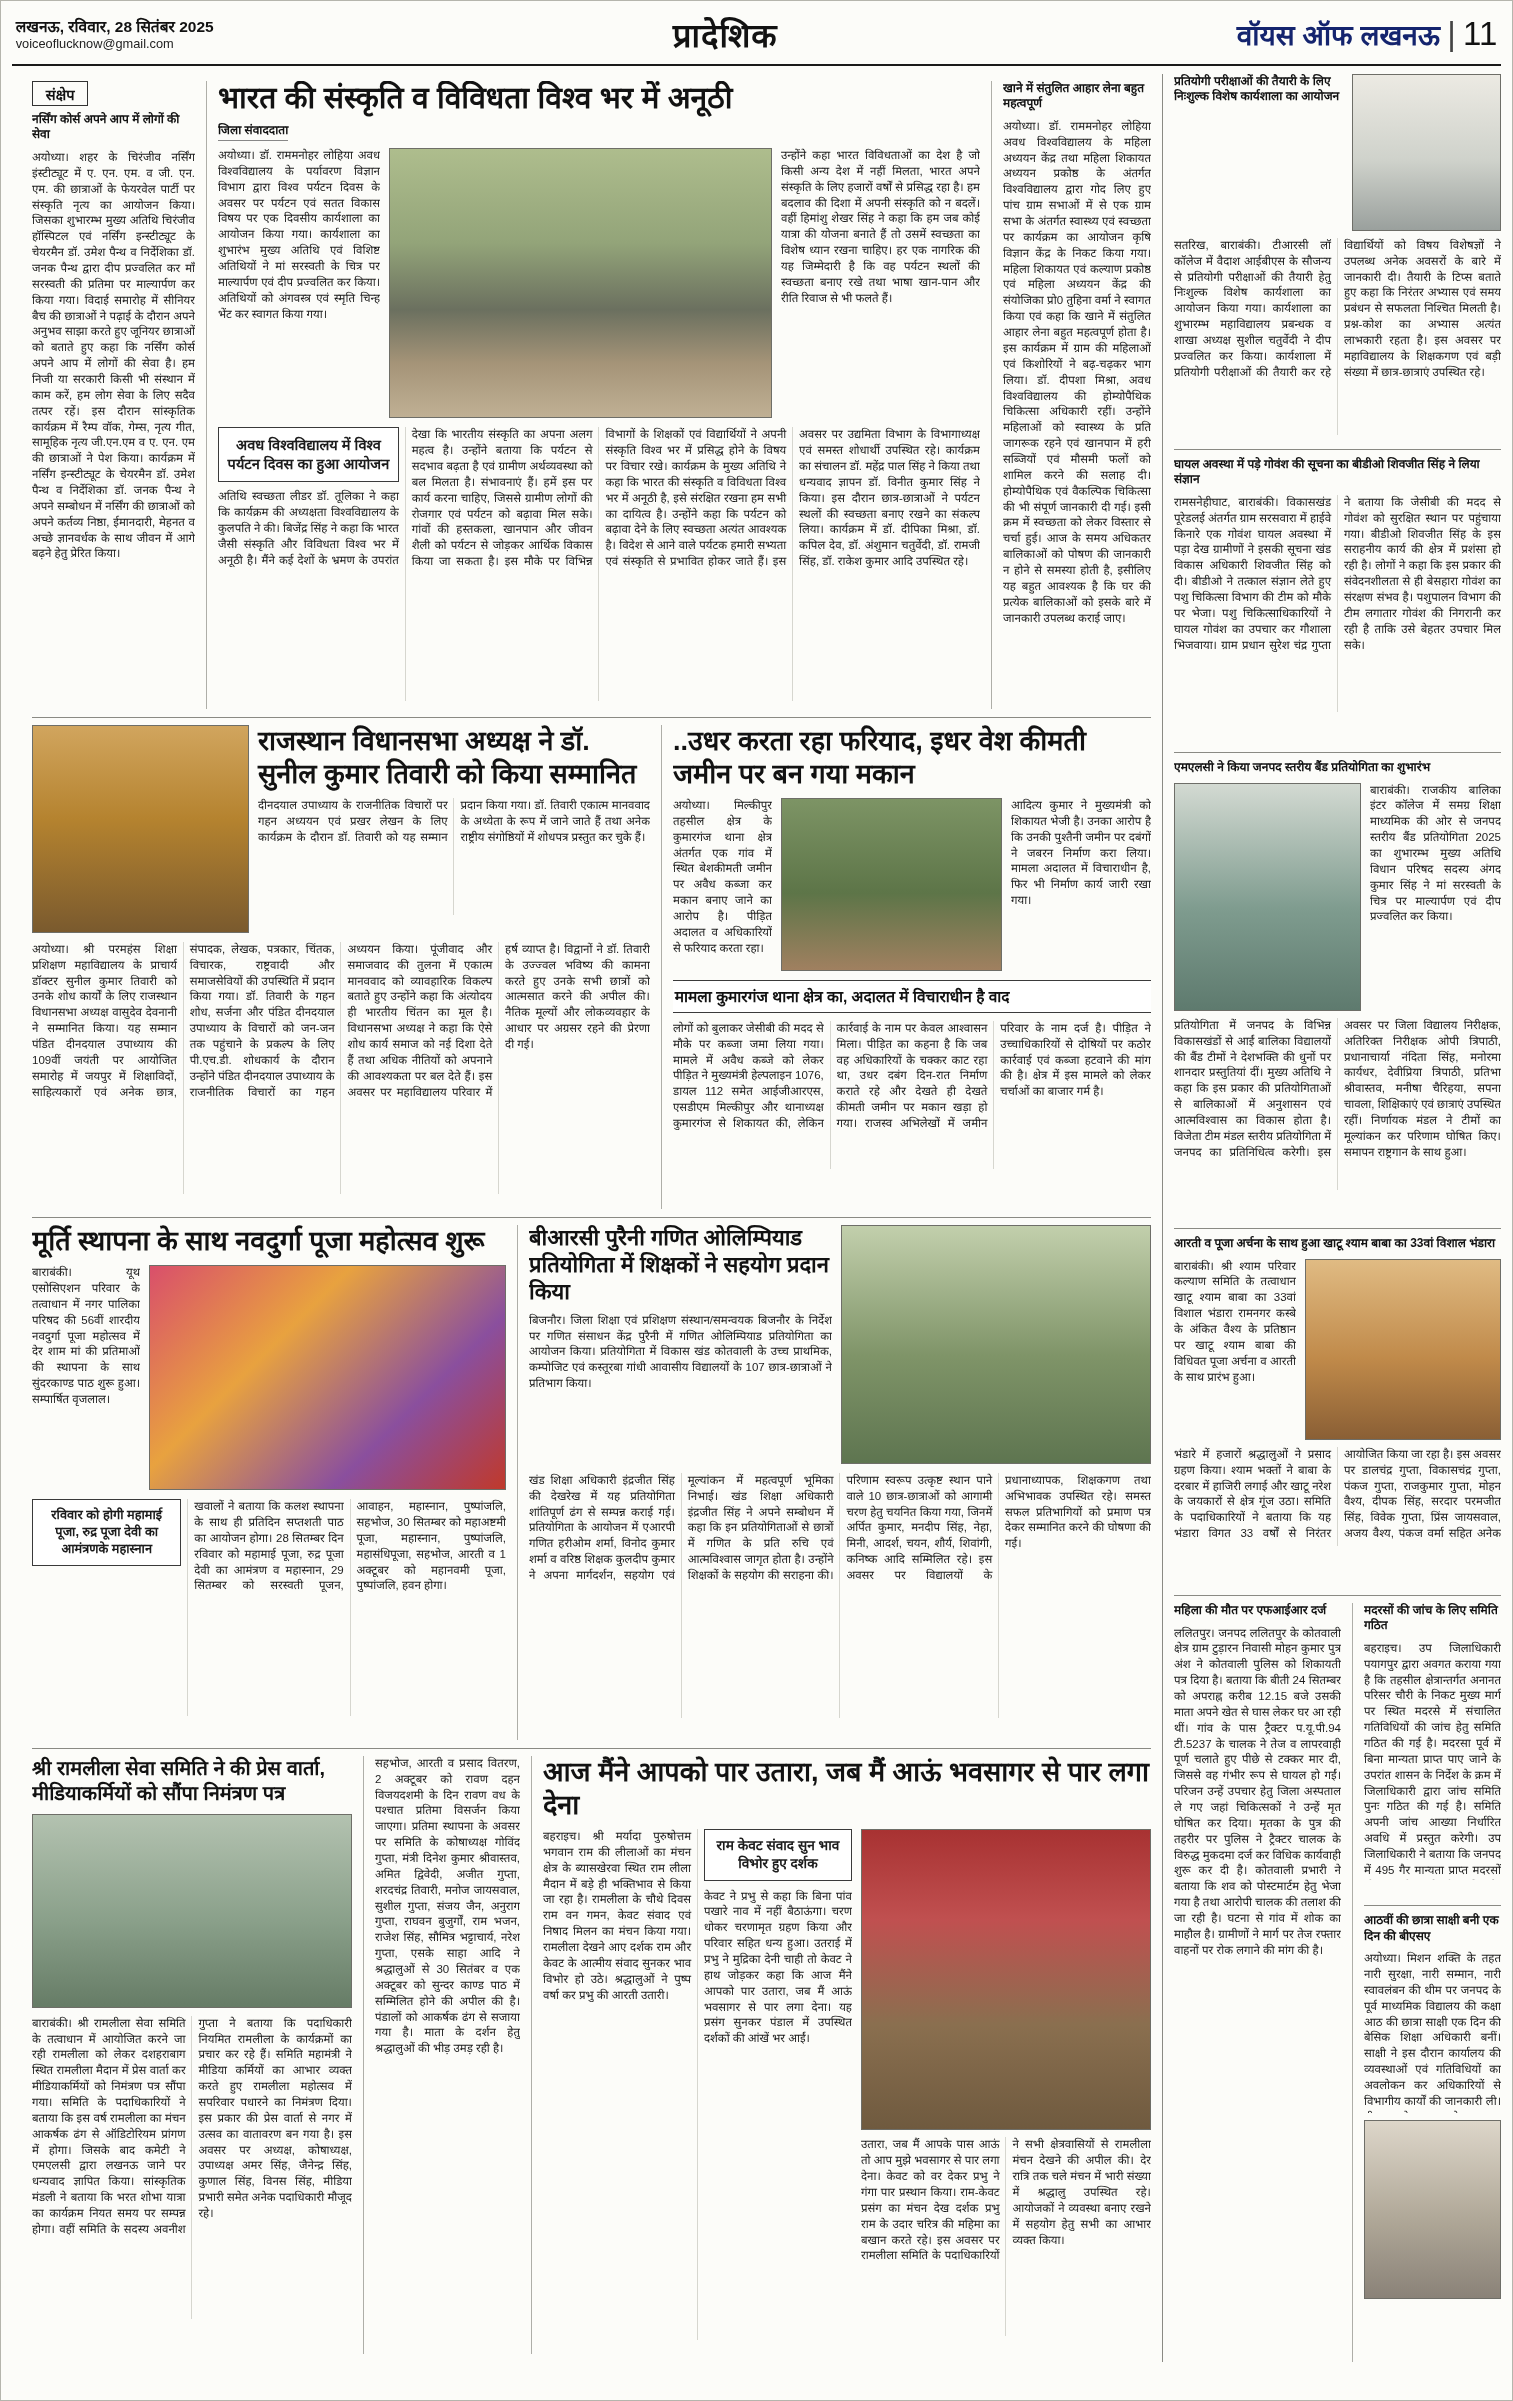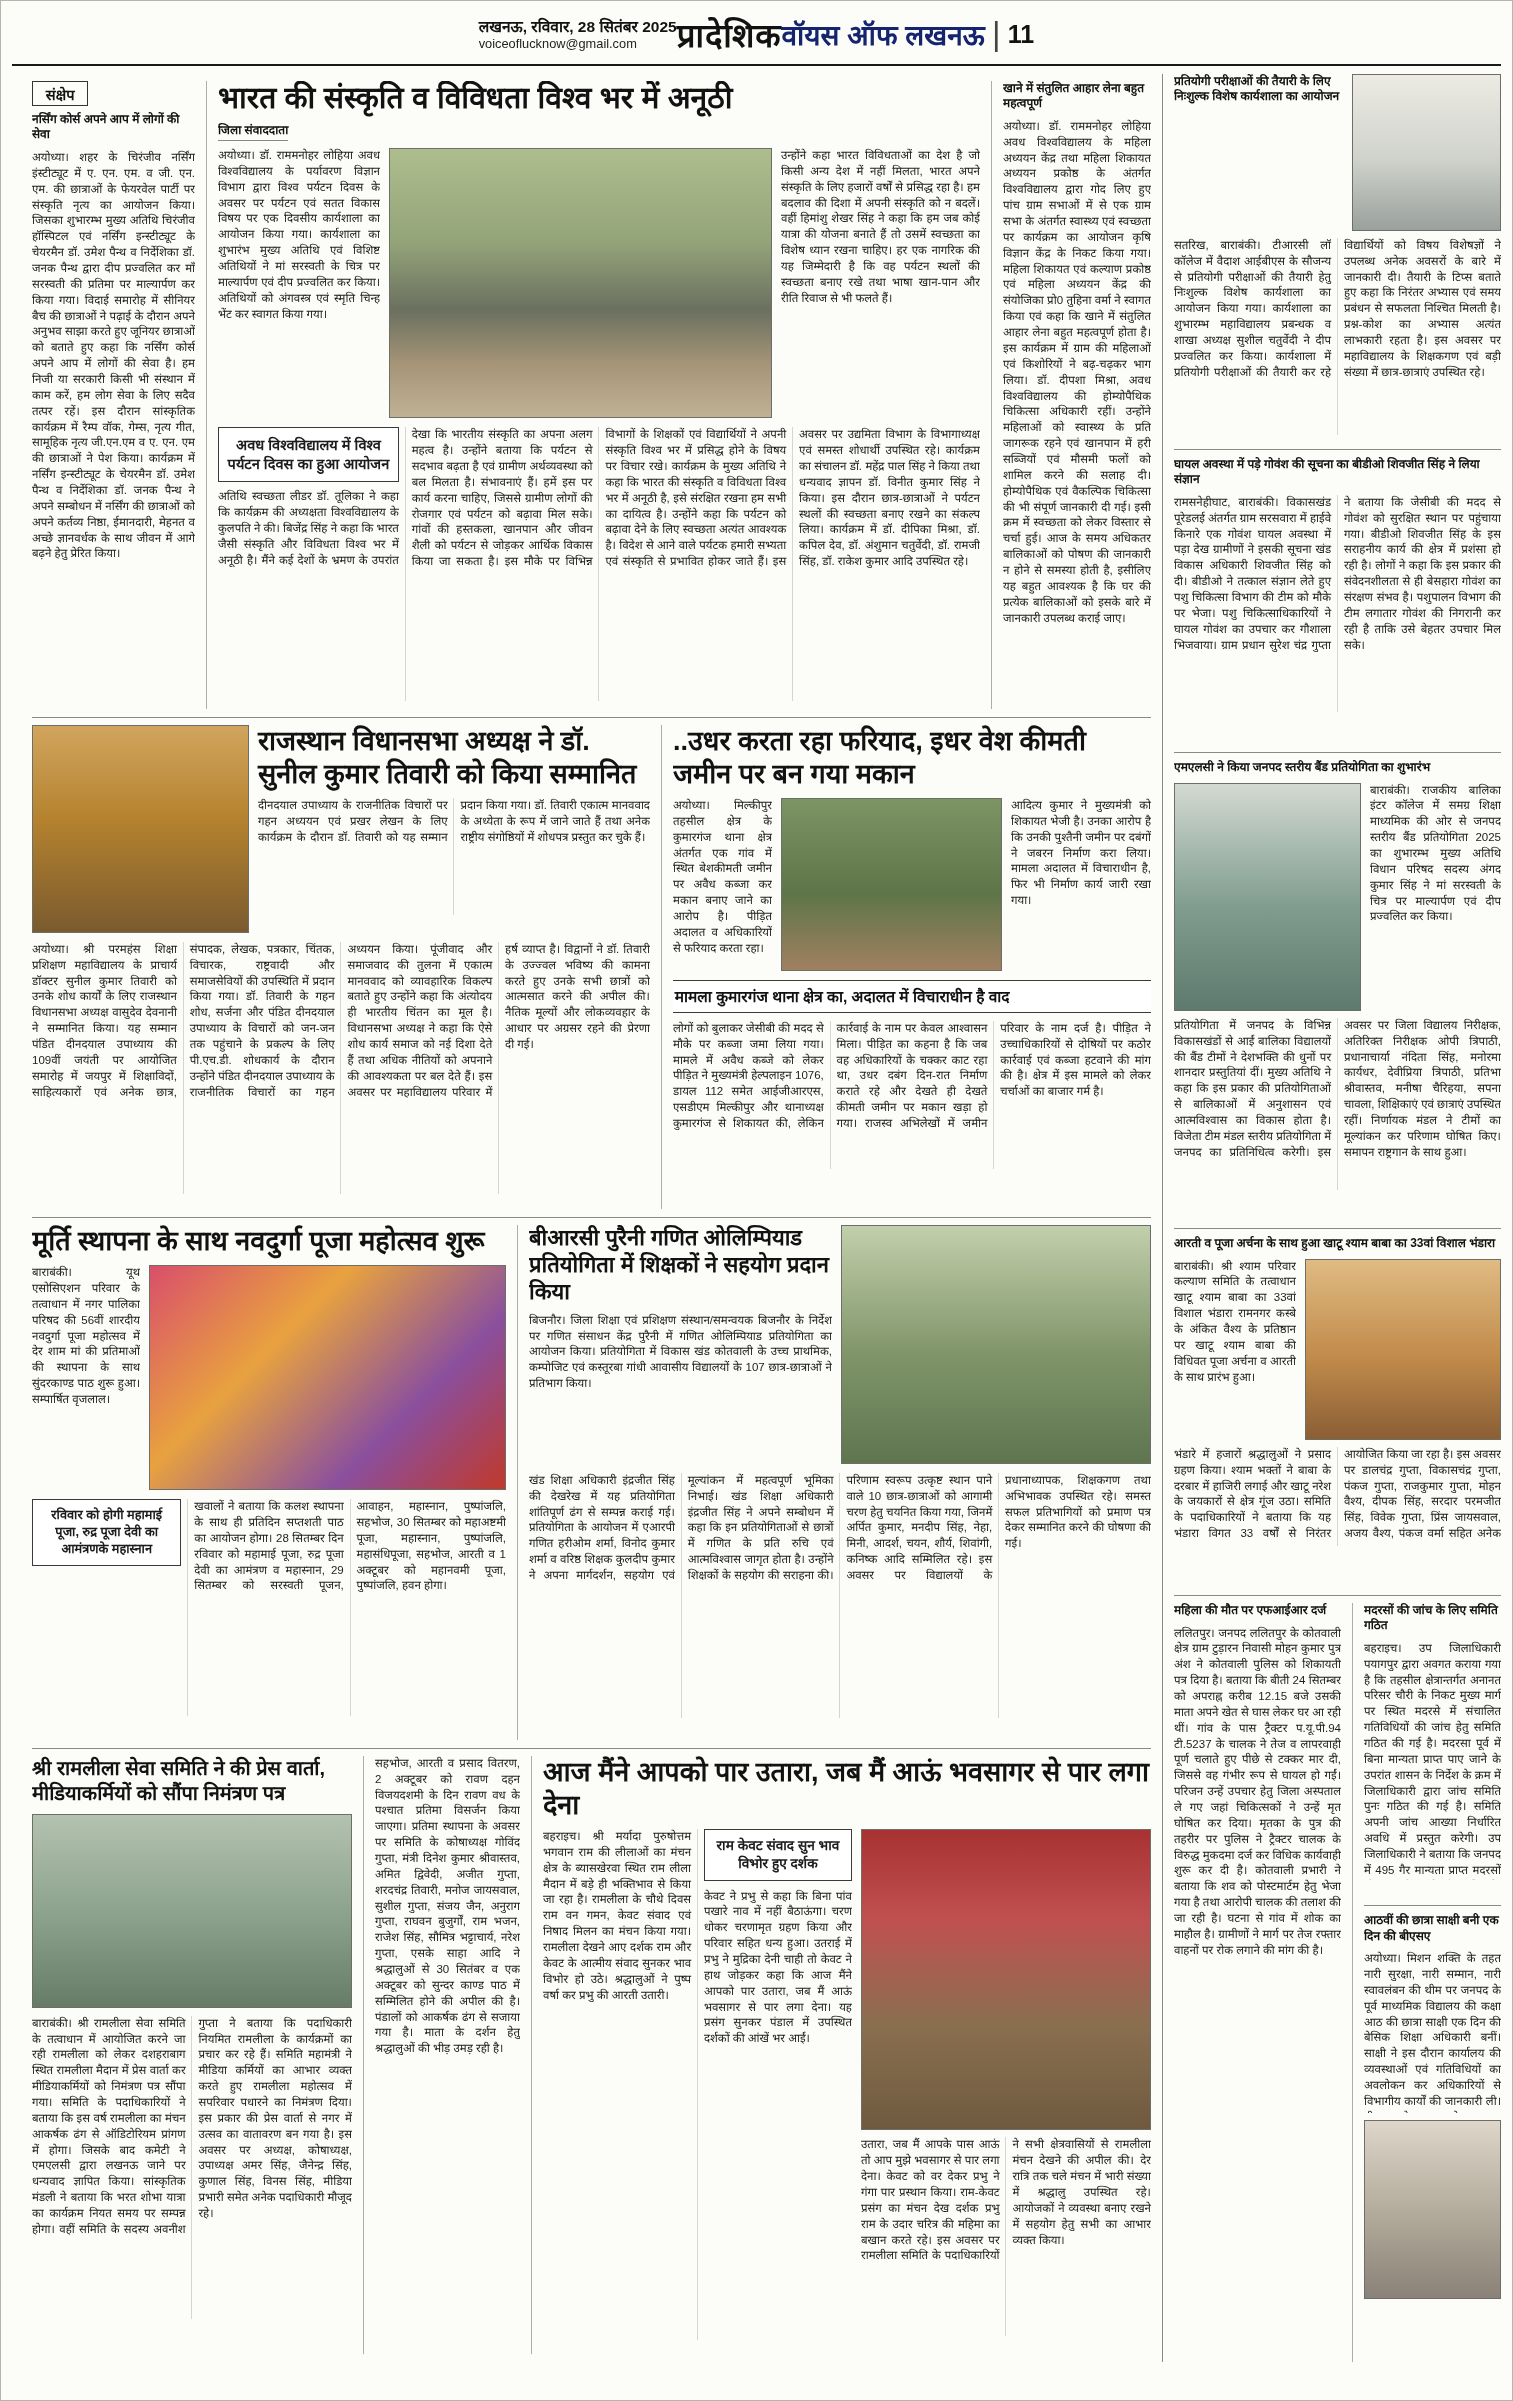--- a/index.html
+++ b/index.html
@@ -1,29 +1,29 @@
 <!DOCTYPE html>
 <html lang="hi" style="font-size:14.6px"><head>
 <meta charset="utf-8">
 <style>
   * { margin:0; padding:0; box-sizing:border-box; }
   html,body { background:#d9d9d4; }
   body { font-family:"Liberation Sans","DejaVu Sans",sans-serif; color:#121212; }
   .page { width:1513px; height:2401px; margin:0 auto; background:#fcfcf9; padding:7.3px 11px; overflow:hidden; border:0.9px solid #b5b5ad; }
 
   
-  .masthead { display:flex; justify-content:center; align-items:center; padding:3.7px 3.7px 7.3px; }
+  .masthead { display:flex; justify-content:space-between; align-items:center; padding:3.7px 3.7px 7.3px; }
   .mh-left { line-height:1.25; }
   .mh-date { font-weight:bold; font-size:15.5px; }
   .mh-email { font-size:12.8px; color:#222; }
   .mh-section { font-size:33px; font-weight:bold; letter-spacing:0.9px; }
   .mh-right { display:flex; align-items:center; gap:7.3px; }
   .mh-paper { font-size:28px; font-weight:bold; color:#14246e; }
   .mh-sep { font-size:33px; color:#444; font-weight:200; }
-  .mh-page { font-size:25px; font-weight:bold; }
+  .mh-page { font-size:33px; font-weight:normal; }
   .mh-rule { border-top:2.7px solid #1a1a1a; margin-bottom:7.3px; }
 
   
   .content { display:flex; gap:11px;margin-left:20px; }
   .left-main { width:1119px; flex:0 0 auto; }
   .right-rail { flex:1 1 auto; border-left:1.4px solid #8a8a84; padding-left:11px; display:flex; flex-direction:column; overflow:hidden; }
   .band { display:flex; gap:11px; border-bottom:1.4px solid #8a8a84; padding:7.3px 0; overflow:hidden; }
   .vr { border-right:0.9px solid #aeaea8; padding-right:11px; }
   .rmod { border-bottom:1.4px solid #8a8a84; padding:7.3px 0; overflow:hidden; }
   .mod { overflow:hidden; }

